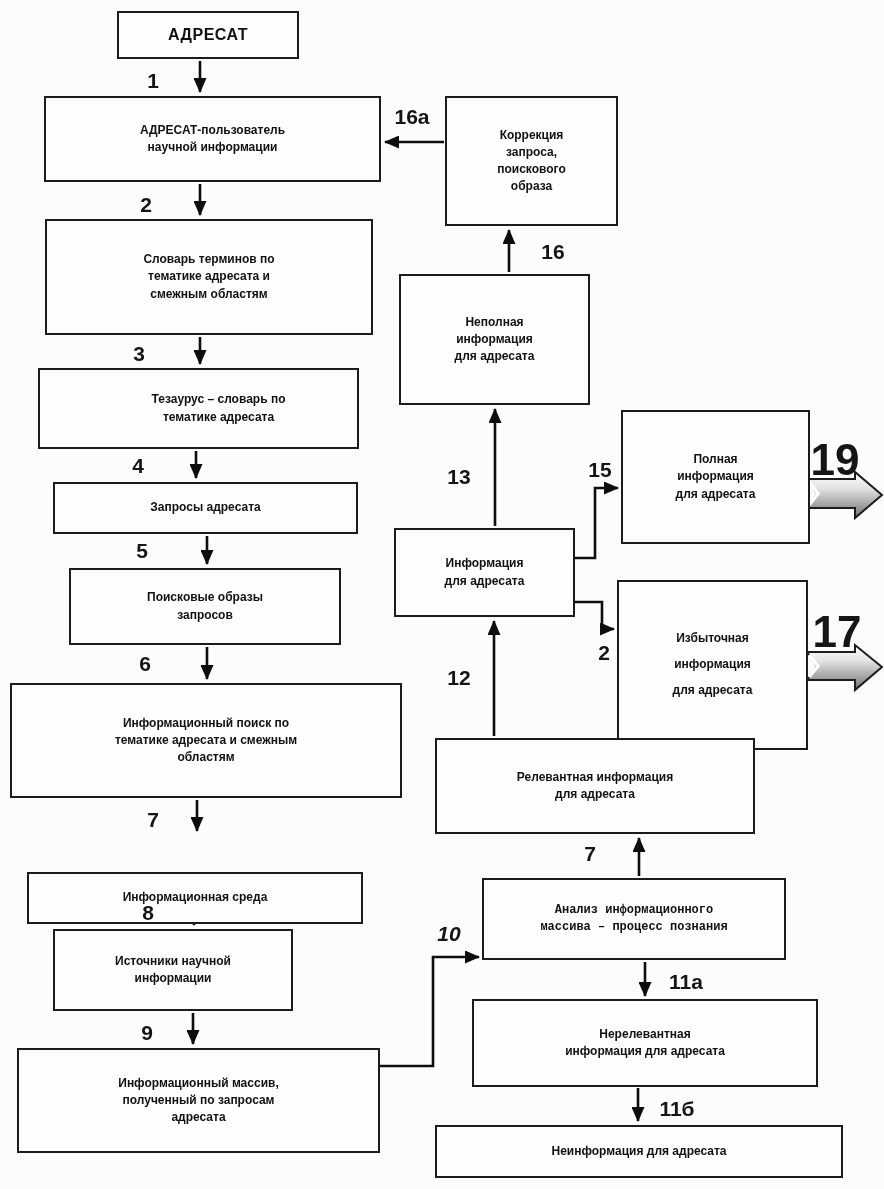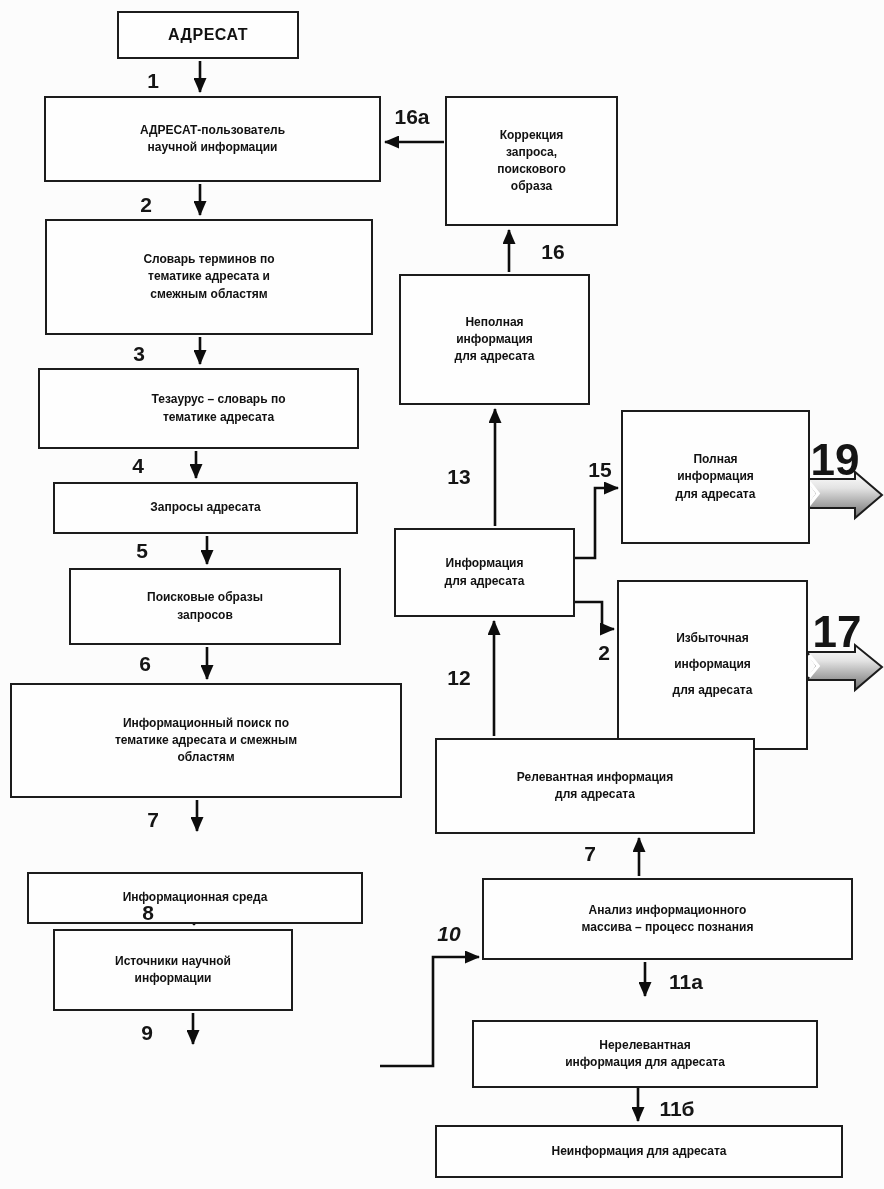--- a/index.html
+++ b/index.html
@@ -122,20 +122,25 @@
 тематике адресата и смежным
 областям</span>
     </div>
   <div class="box" style="left:27px;  top:836px; width:336px; height:52px;margin-top:36px;">
       <span class="box-label">Информационная среда</span>
     </div>
   <div class="box" style="left:53px;  top:929px; width:240px; height:82px;">
       <span class="box-label">Источники научной
 информации</span>
     </div>
+  <div class="box" style="left:17px;  top:1048px; width:363px; height:105px;">
+      <span class="box-label">Информационный массив,
+полученный по запросам
+адресата</span>
+    </div>
 
   <div class="box" style="left:445px; top:96px;  width:173px; height:130px;">
       <span class="box-label">Коррекция
 запроса,
 поискового
 образа</span>
     </div>
   <div class="box" style="left:399px; top:274px; width:191px; height:131px;">
       <span class="box-label">Неполная
 информация
@@ -152,25 +157,25 @@
     </div>
   <div class="box lh-wide" style="left:617px; top:580px; width:191px; height:170px;">
       <span class="box-label">Избыточная
 информация
 для адресата</span>
     </div>
   <div class="box" style="left:435px; top:738px; width:320px; height:96px;">
       <span class="box-label">Релевантная информация
 для адресата</span>
     </div>
-  <div class="box" style="left:482px; top:878px; width:371px; height:82px;">
+  <div class="box" style="left:482px; top:878px; width:304px; height:82px;font-family:Liberation Mono, monospace;">
       <span class="box-label">Анализ информационного
 массива – процесс познания</span>
     </div>
-  <div class="box" style="left:472px; top:1020px; width:346px; height:68px;">
+  <div class="box" style="left:472px; top:999px; width:346px; height:88px;">
       <span class="box-label">Нерелевантная
 информация для адресата</span>
     </div>
   <div class="box" style="left:435px; top:1125px; width:408px; height:53px;">
       <span class="box-label">Неинформация для адресата</span>
     </div>
 
   <span class="num" style="left:153px; top:81px;">1</span>
   <span class="num" style="left:146px; top:205px;">2</span>
   <span class="num" style="left:139px; top:354px;">3</span>

